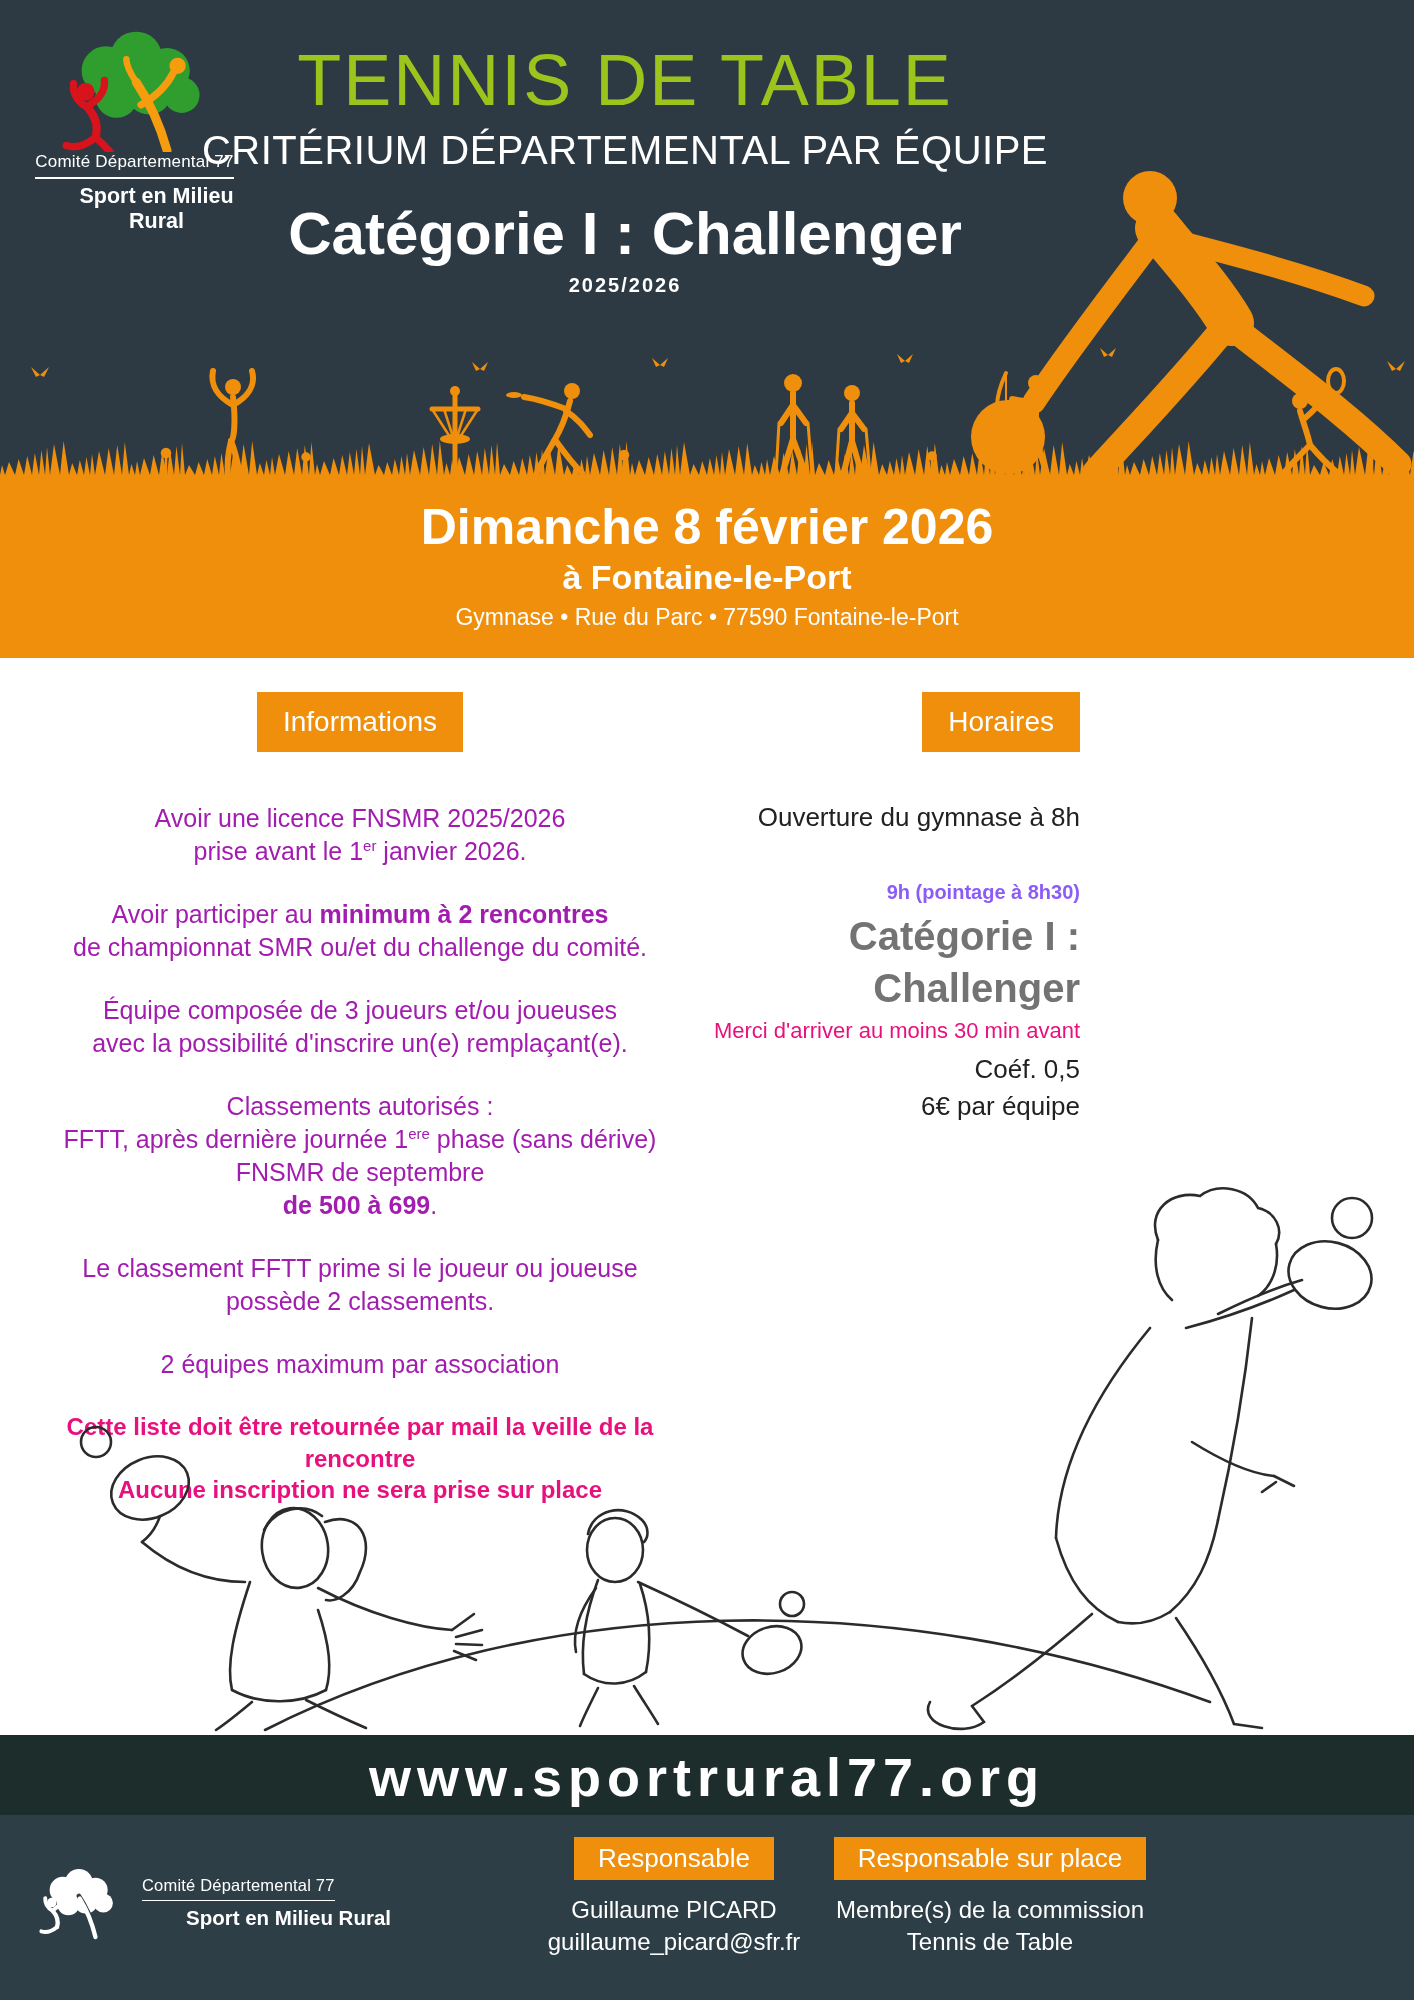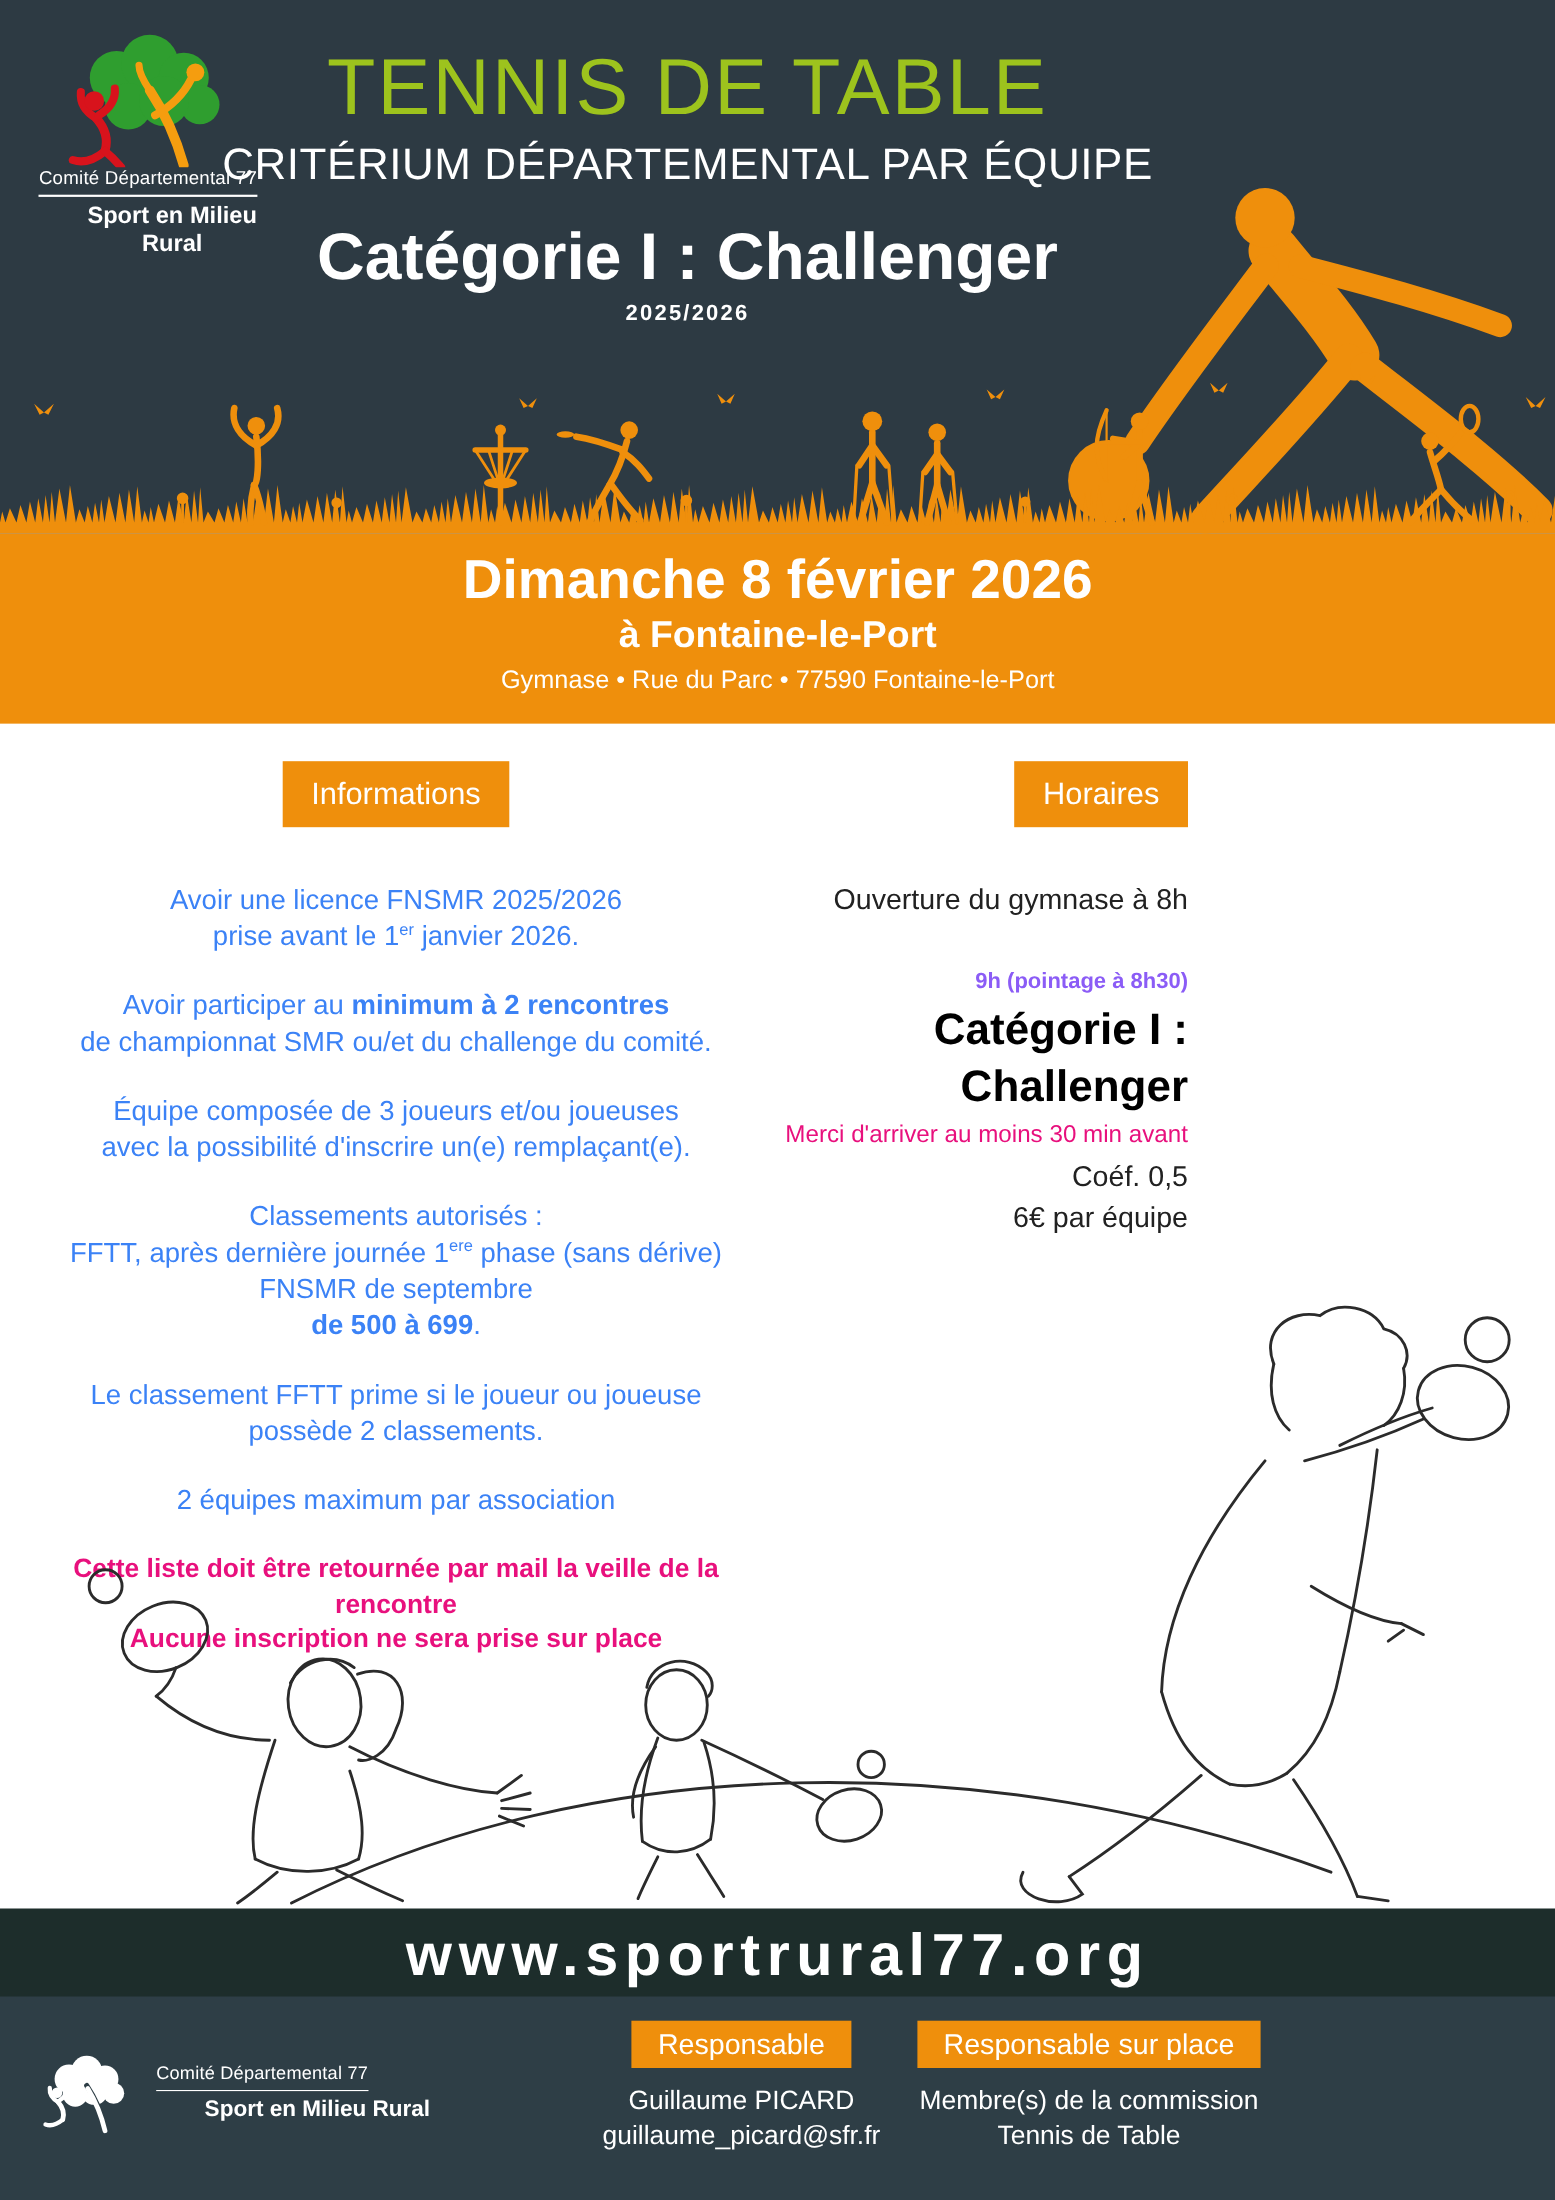--- a/index.html
+++ b/index.html
@@ -25,28 +25,28 @@
   .banner { position:absolute; top:485px; left:0; width:100%; height:173px; background:#ef8f0c; text-align:center; color:#fff; }
   .b-date { font-size:50px; font-weight:700; padding-top:13px; }
   .b-city { font-size:34px; font-weight:700; margin-top:2px; }
   .b-venue { font-size:23px; margin-top:7px; }
 
   
   .content { position:absolute; top:658px; left:0; width:100%; height:1077px; background:#fff; }
   .badge { display:inline-block; background:#ef8f0c; color:#fff; font-size:28px; padding:14px 26px; }
   .col-left { position:absolute; left:10px; top:34px; width:700px; text-align:center; }
   .col-right { position:absolute; left:620px; top:34px; width:460px; text-align:right; }
-  .info-p { font-size:25px; color:#3b82f6; line-height:1.32; margin-top:30px; }
+  .info-p { font-size:25px; color:#a21caf; line-height:1.32; margin-top:30px; }
   .info-p:first-of-type { margin-top:50px; }
   .info-p .b { font-weight:700; }
   .info-p sup { font-size:60%; }
   .info-p.pink-bold { color:#e8107d; font-weight:700; font-size:24px; }
   .h-opening { margin-top:50px; font-size:26px; color:#212121; }
   .h-start { margin-top:48px; font-size:20px; font-weight:700; color:#8b5cf6; }
-  .h-cat { font-size:40px; font-weight:700; color:#000000; line-height:1.3; margin-top:6px; }
+  .h-cat { font-size:40px; font-weight:700; color:#737373; line-height:1.3; margin-top:6px; }
   .h-arrival { font-size:22px; color:#e8107d; margin-top:4px; }
   .h-coef { font-size:26px; color:#212121; margin-top:10px; }
   .h-fee { font-size:26px; color:#212121; margin-top:6px; }
   .lineart { position:absolute; left:0; bottom:0; width:1414px; height:645px; pointer-events:none; }
 
   
   .site-bar { position:absolute; top:1735px; left:0; width:100%; height:83px; background:#1d2d2b;
               display:flex; align-items:center; justify-content:center; color:#fff;
               font-size:54px; font-weight:700; letter-spacing:6px; }
   .footer { position:absolute; top:1815px; left:0; width:100%; height:185px; background:#2e3e46; color:#fff; }

